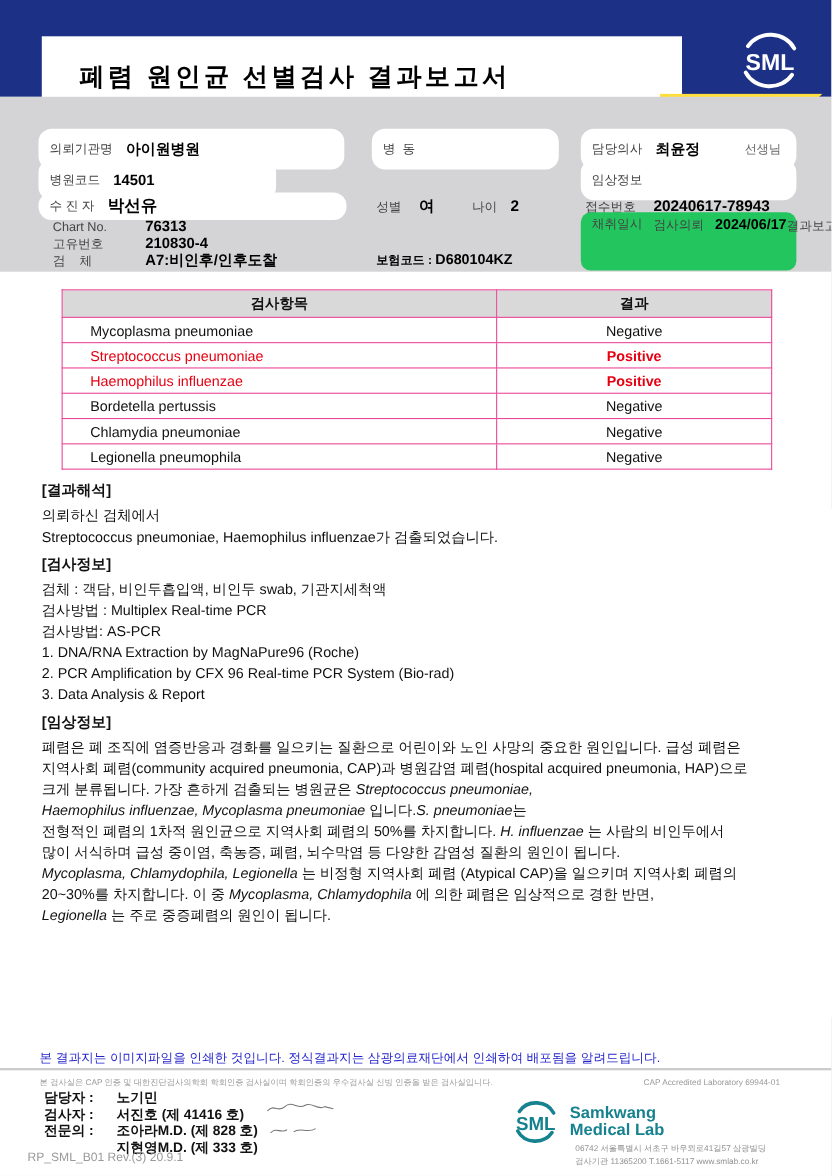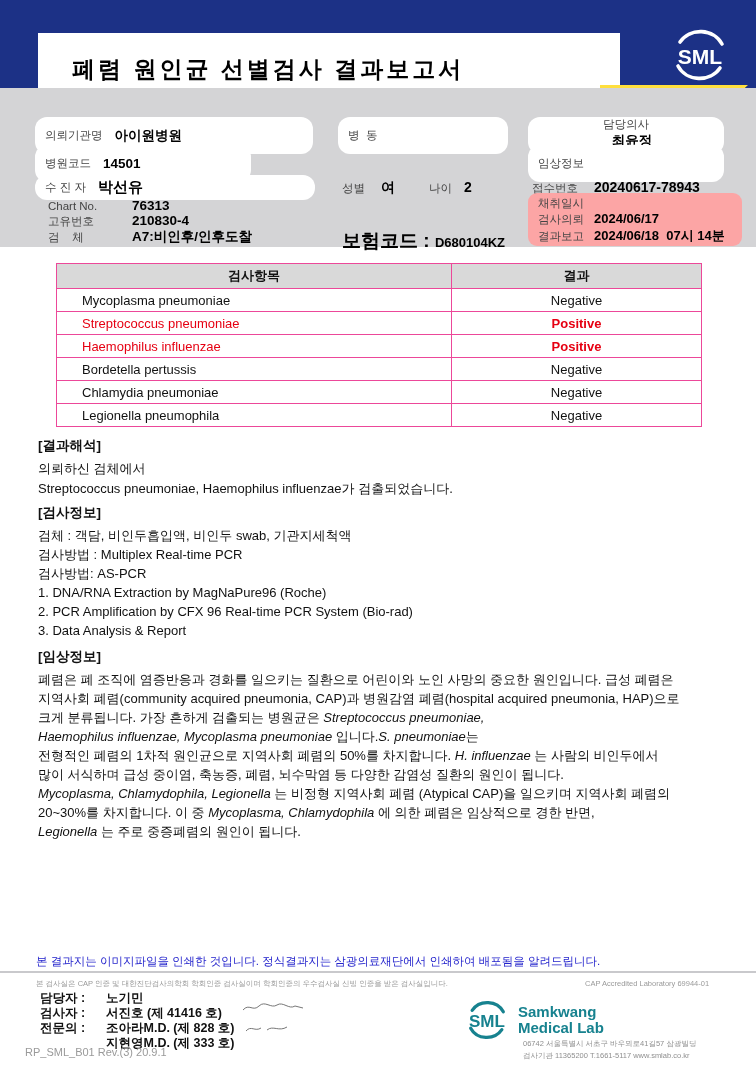--- a/index.html
+++ b/index.html
@@ -21,22 +21,22 @@
   
   .info-band{position:absolute;left:0;top:88px;width:756px;height:159px;background:#d4d4d6;}
   .pill{position:absolute;background:#fff;border-radius:12px;height:37px;display:flex;align-items:center;
         padding:0 10px;box-sizing:border-box;}
   .pill .lbl{font-size:11.5px;color:#444;white-space:pre;}
   .pill .val{font-size:13.5px;font-weight:bold;margin-left:12px;color:#000;white-space:pre;}
   .pill .sfx{font-size:11px;color:#666;margin-left:auto;margin-right:4px;font-family:Liberation Mono, monospace;}
   .plainrow{position:absolute;display:flex;align-items:baseline;}
   .plainrow .lbl{font-size:11.5px;color:#444;white-space:pre;}
   .plainrow .val{font-size:13.5px;font-weight:bold;color:#000;white-space:pre;}
-  .datebox{position:absolute;left:528px;top:193px;width:214px;height:53px;background:#fca5a5;border-radius:9px;
-           padding:3px 10px;box-sizing:border-box;display:flex;flex-direction:column;justify-content:space-between;}
+  .datebox{position:absolute;left:528px;top:193px;width:196px;height:53px;background:#22c55e;border-radius:9px;
+           padding:3px 10px;box-sizing:border-box;display:flex;flex-direction:row;justify-content:space-between;}
   .datebox .drow{display:flex;align-items:baseline;height:16px;}
   .datebox .lbl{font-size:11.5px;color:#444;width:56px;}
   .datebox .val{font-size:13px;font-weight:bold;color:#000;white-space:pre;}
   
   .rtable{position:absolute;left:56px;top:263px;width:646px;border-collapse:collapse;}
   .rtable th,.rtable td{border:1px solid #ec4899;font-size:13px;height:22px;padding:0;}
   .rtable th{background:#d9d9d9;font-weight:bold;text-align:center;height:24px;}
   .rtable td.item{padding-left:25px;text-align:left;width:369px;}
   .rtable td.result{text-align:center;}
   .rtable tr.positive td{color:#e60012;}
@@ -95,21 +95,21 @@
   <div class="info-band"></div>
 
   <div class="pill" style="left:35px;top:117px;width:278px;">
     <span class="lbl">의뢰기관명</span>
     <span class="val">아이원병원</span>
   </div>
   <div class="pill" style="left:338px;top:117px;width:170px;">
     <span class="lbl">병  동</span>
     <span class="val"></span>
   </div>
-  <div class="pill" style="left:528px;top:117px;width:196px;flex-direction:column;">
+  <div class="pill" style="left:528px;top:117px;width:196px;">
     <span class="lbl">담당의사</span>
     <span class="val">최윤정</span>
     <span class="sfx">선생님</span>
   </div>
 
   <div class="pill" style="left:35px;top:145px;width:216px;">
     <span class="lbl">병원코드</span>
     <span class="val">14501</span>
   </div>
   <div class="pill" style="left:528px;top:145px;width:196px;align-items:center;">
@@ -138,21 +138,21 @@
   </div>
   <div class="plainrow" style="left:48px;top:213px;">
     <span class="lbl" style="width:68px;">고유번호</span>
     <span class="val" style="margin-left:16px;">210830-4</span>
   </div>
   <div class="plainrow" style="left:48px;top:228px;">
     <span class="lbl" style="width:68px;">검    체</span>
     <span class="val" style="margin-left:16px;">A7:비인후/인후도찰</span>
   </div>
   <div class="plainrow" style="left:342px;top:228px;">
-    <span class="val" style="font-size:19px;">보험코드 : </span>
+    <span class="val" style="font-size:11px;">보험코드 : </span>
     <span class="val" style="font-size:13px;">D680104KZ</span>
   </div>
 
   <div class="datebox">
     <div class="drow">
       <span class="lbl">채취일시</span>
       <span class="val"></span>
     </div>
     <div class="drow">
       <span class="lbl">검사의뢰</span>

